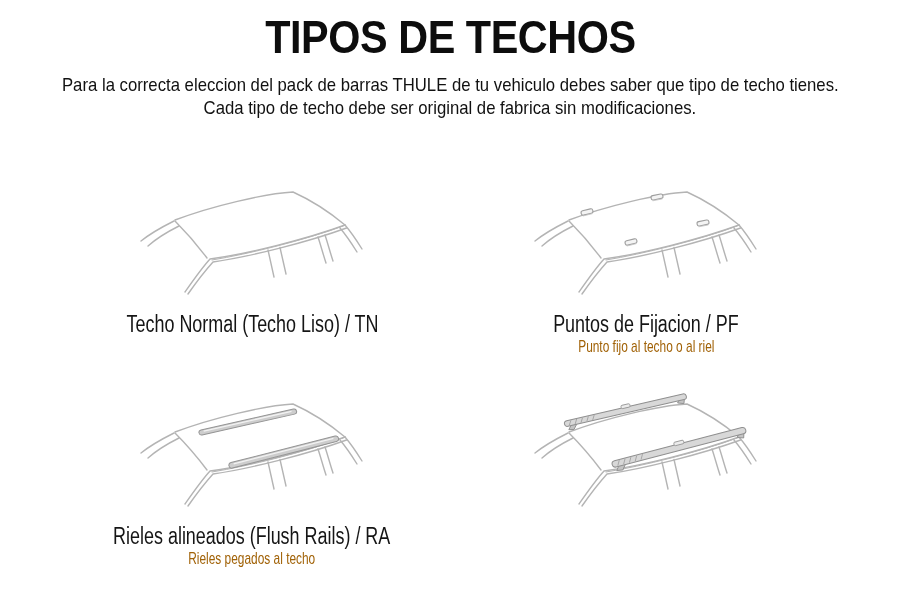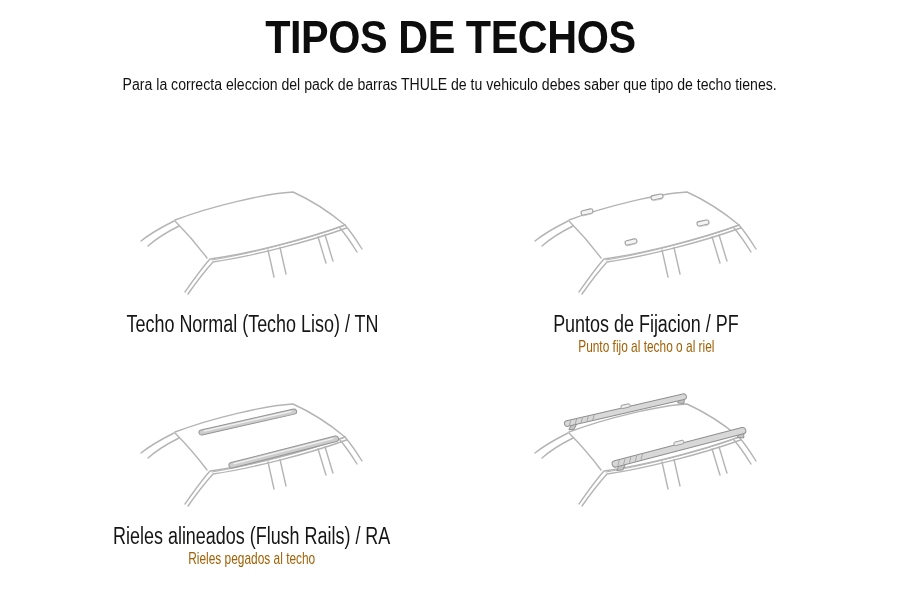--- a/index.html
+++ b/index.html
@@ -21,21 +21,21 @@
     letter-spacing: -0.5px;
     color: #0d0d0d;
     white-space: nowrap;
   }
   .intro {
     margin-top: 12px;
     text-align: center;
   }
   .intro p {
     margin: 0;
-    font-size: 16px;
+    font-size: 19px;
     line-height: 22.5px;
     white-space: nowrap;
   }
   .cond { display: inline-block; transform: scaleX(0.88); transform-origin: 50% 50%; }
   .cond-title { display: inline-block; transform: scaleX(0.88); transform-origin: 50% 50%; }
   .cond-label { display: inline-block; transform: scaleX(0.78); transform-origin: 50% 50%; }
   .cond-sub { display: inline-block; transform: scaleX(0.70); transform-origin: 50% 50%; }
 
   .grid {
     position: absolute;
@@ -105,20 +105,21 @@
         <rect x="-6" y="-2.2" width="12" height="4.4" rx="2" fill="#f4f4f4" stroke="#9e9e9e" stroke-width="1.1"></rect>
         <path d="M-5,2.9 L5,2.9" stroke="#c6c6c6" stroke-width="0.8" fill="none"></path>
       </g>
     </defs>
   </svg>
 
   <h1 class="page-title"><span class="cond-title">TIPOS DE TECHOS</span></h1>
 
   <div class="intro">
     <p><span class="cond">Para la correcta eleccion del pack de barras THULE de tu vehiculo debes saber que tipo de techo tienes.</span></p>
+    <p><span class="cond">Cada tipo de techo debe ser original de fabrica sin modificaciones.</span></p>
   </div>
 
   <div class="grid">
 
     <figure class="cell">
       <svg class="roof" width="250" height="140" viewBox="0 0 250 140">
         <use href="#roof-base"></use>
       </svg>
       <figcaption>
         <div class="label"><span class="cond-label">Techo Normal (Techo Liso) / TN</span></div>

